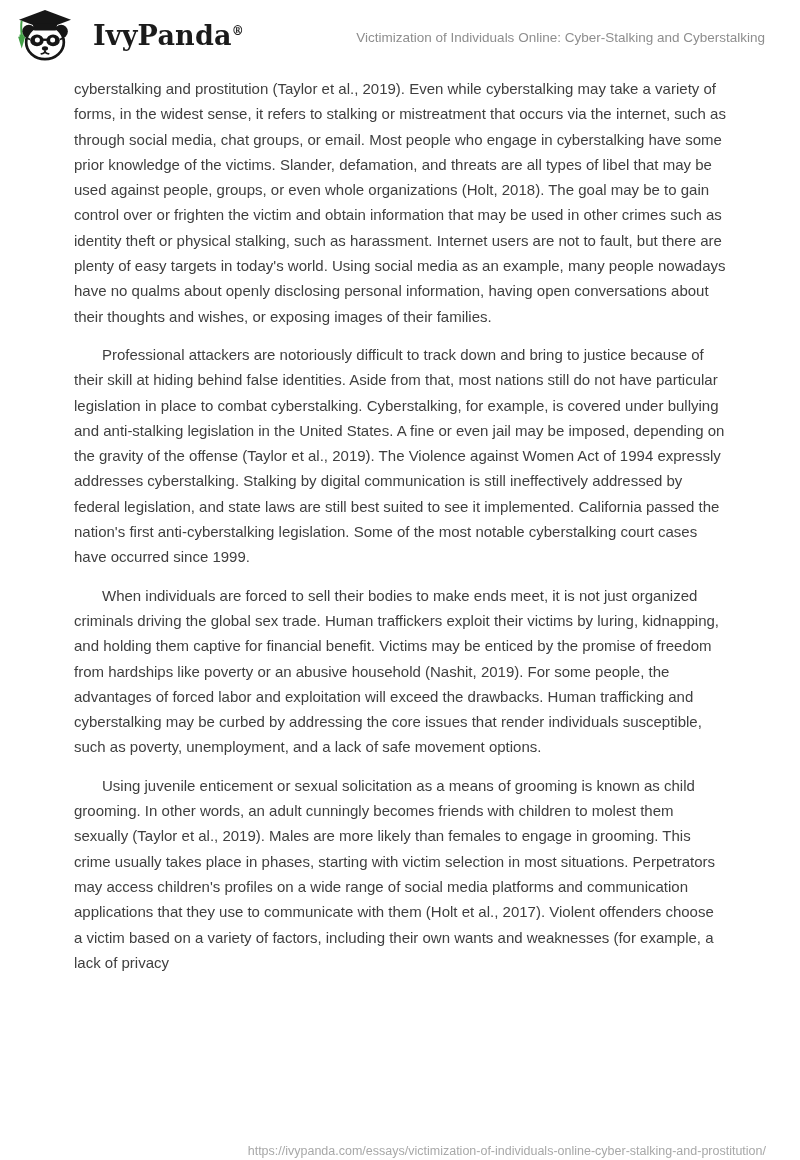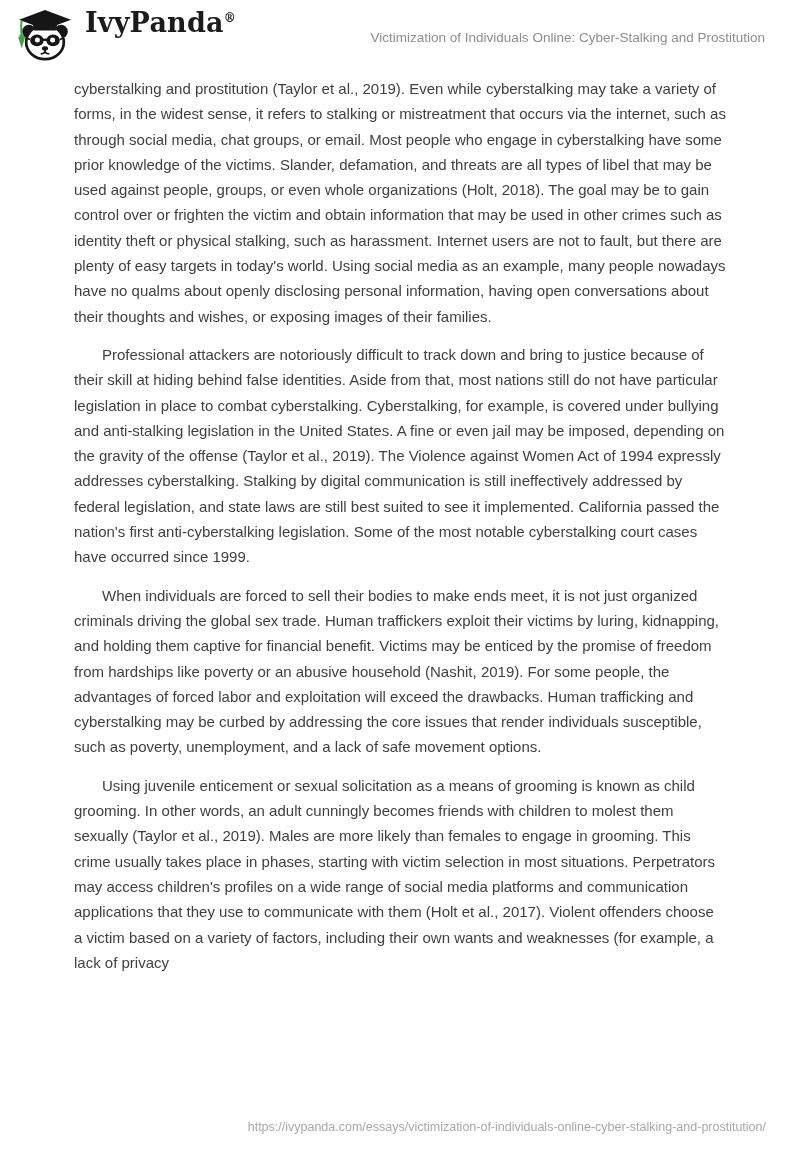--- a/index.html
+++ b/index.html
@@ -15,22 +15,22 @@
   }
   .header {
     display: flex;
     align-items: center;
     justify-content: space-between;
     padding: 8px 35px 0 14px;
     height: 62px;
   }
   .logo {
     display: flex;
-    align-items: flex-start;
-    gap: 9px;
+    align-items: center;
+    gap: 17px;
   }
   .logo-icon svg { display: block; }
   .logo-text {
     font-family: "DejaVu Serif", "Liberation Serif", serif;
     font-weight: 700;
     font-size: 27px;
     color: #1b1b1b;
     letter-spacing: 0.2px;
     line-height: 1;
   }
@@ -51,21 +51,21 @@
     color: #3f3f3f;
     font-size: 15px;
     line-height: 25.3px;
     text-align: left;
   }
   .content p { margin: 0 0 13px 0; }
   .content p.indent { text-indent: 28px; }
   .footer {
     position: absolute;
     right: 34px;
-    bottom: 26px;
+    bottom: 2px;
     font-size: 12.5px;
     color: #a8a8a8;
     text-decoration: none;
   }
 </style>
 </head>
 <body>
 
 <div class="page">
 
@@ -93,21 +93,21 @@
           <line x1="49.5" y1="34" x2="53.5" y2="32.5" stroke="#161616" stroke-width="2"></line>
           <circle cx="24.5" cy="34.5" r="2.8" fill="#ffffff"></circle>
           <circle cx="41.5" cy="34.5" r="2.8" fill="#ffffff"></circle>
 
           <ellipse cx="33" cy="44" rx="3.4" ry="2.4" fill="#161616"></ellipse>
           <path d="M33,46.4 q0,3.6 -4.2,3.6 M33,46.4 q0,3.6 4.2,3.6" stroke="#161616" stroke-width="1.8" fill="none" stroke-linecap="round"></path>
         </svg>
       </span>
       <span class="logo-text"><span>IvyPanda</span><sup>®</sup></span>
     </div>
-    <div class="header-title">Victimization of Individuals Online: Cyber-Stalking and Prostitution</div>
+    <div class="header-title">Victimization of Individuals Online: Cyber-Stalking and Cyberstalking</div>
   </div>
 
   <div class="content">
     <p>cyberstalking and prostitution (Taylor et al., 2019). Even while cyberstalking may take a variety of forms, in the widest sense, it refers to stalking or mistreatment that occurs via the internet, such as through social media, chat groups, or email. Most people who engage in cyberstalking have some prior knowledge of the victims. Slander, defamation, and threats are all types of libel that may be used against people, groups, or even whole organizations (Holt, 2018). The goal may be to gain control over or frighten the victim and obtain information that may be used in other crimes such as identity theft or physical stalking, such as harassment. Internet users are not to fault, but there are plenty of easy targets in today's world. Using social media as an example, many people nowadays have no qualms about openly disclosing personal information, having open conversations about their thoughts and wishes, or exposing images of their families.</p>
     <p class="indent">Professional attackers are notoriously difficult to track down and bring to justice because of their skill at hiding behind false identities. Aside from that, most nations still do not have particular legislation in place to combat cyberstalking. Cyberstalking, for example, is covered under bullying and anti-stalking legislation in the United States. A fine or even jail may be imposed, depending on the gravity of the offense (Taylor et al., 2019). The Violence against Women Act of 1994 expressly addresses cyberstalking. Stalking by digital communication is still ineffectively addressed by federal legislation, and state laws are still best suited to see it implemented. California passed the nation's first anti-cyberstalking legislation. Some of the most notable cyberstalking court cases have occurred since 1999.</p>
     <p class="indent">When individuals are forced to sell their bodies to make ends meet, it is not just organized criminals driving the global sex trade. Human traffickers exploit their victims by luring, kidnapping, and holding them captive for financial benefit. Victims may be enticed by the promise of freedom from hardships like poverty or an abusive household (Nashit, 2019). For some people, the advantages of forced labor and exploitation will exceed the drawbacks. Human trafficking and cyberstalking may be curbed by addressing the core issues that render individuals susceptible, such as poverty, unemployment, and a lack of safe movement options.</p>
     <p class="indent">Using juvenile enticement or sexual solicitation as a means of grooming is known as child grooming. In other words, an adult cunningly becomes friends with children to molest them sexually (Taylor et al., 2019). Males are more likely than females to engage in grooming. This crime usually takes place in phases, starting with victim selection in most situations. Perpetrators may access children's profiles on a wide range of social media platforms and communication applications that they use to communicate with them (Holt et al., 2017). Violent offenders choose a victim based on a variety of factors, including their own wants and weaknesses (for example, a lack of privacy</p>
   </div>
 
   <a class="footer" href="#">https://ivypanda.com/essays/victimization-of-individuals-online-cyber-stalking-and-prostitution/</a>

